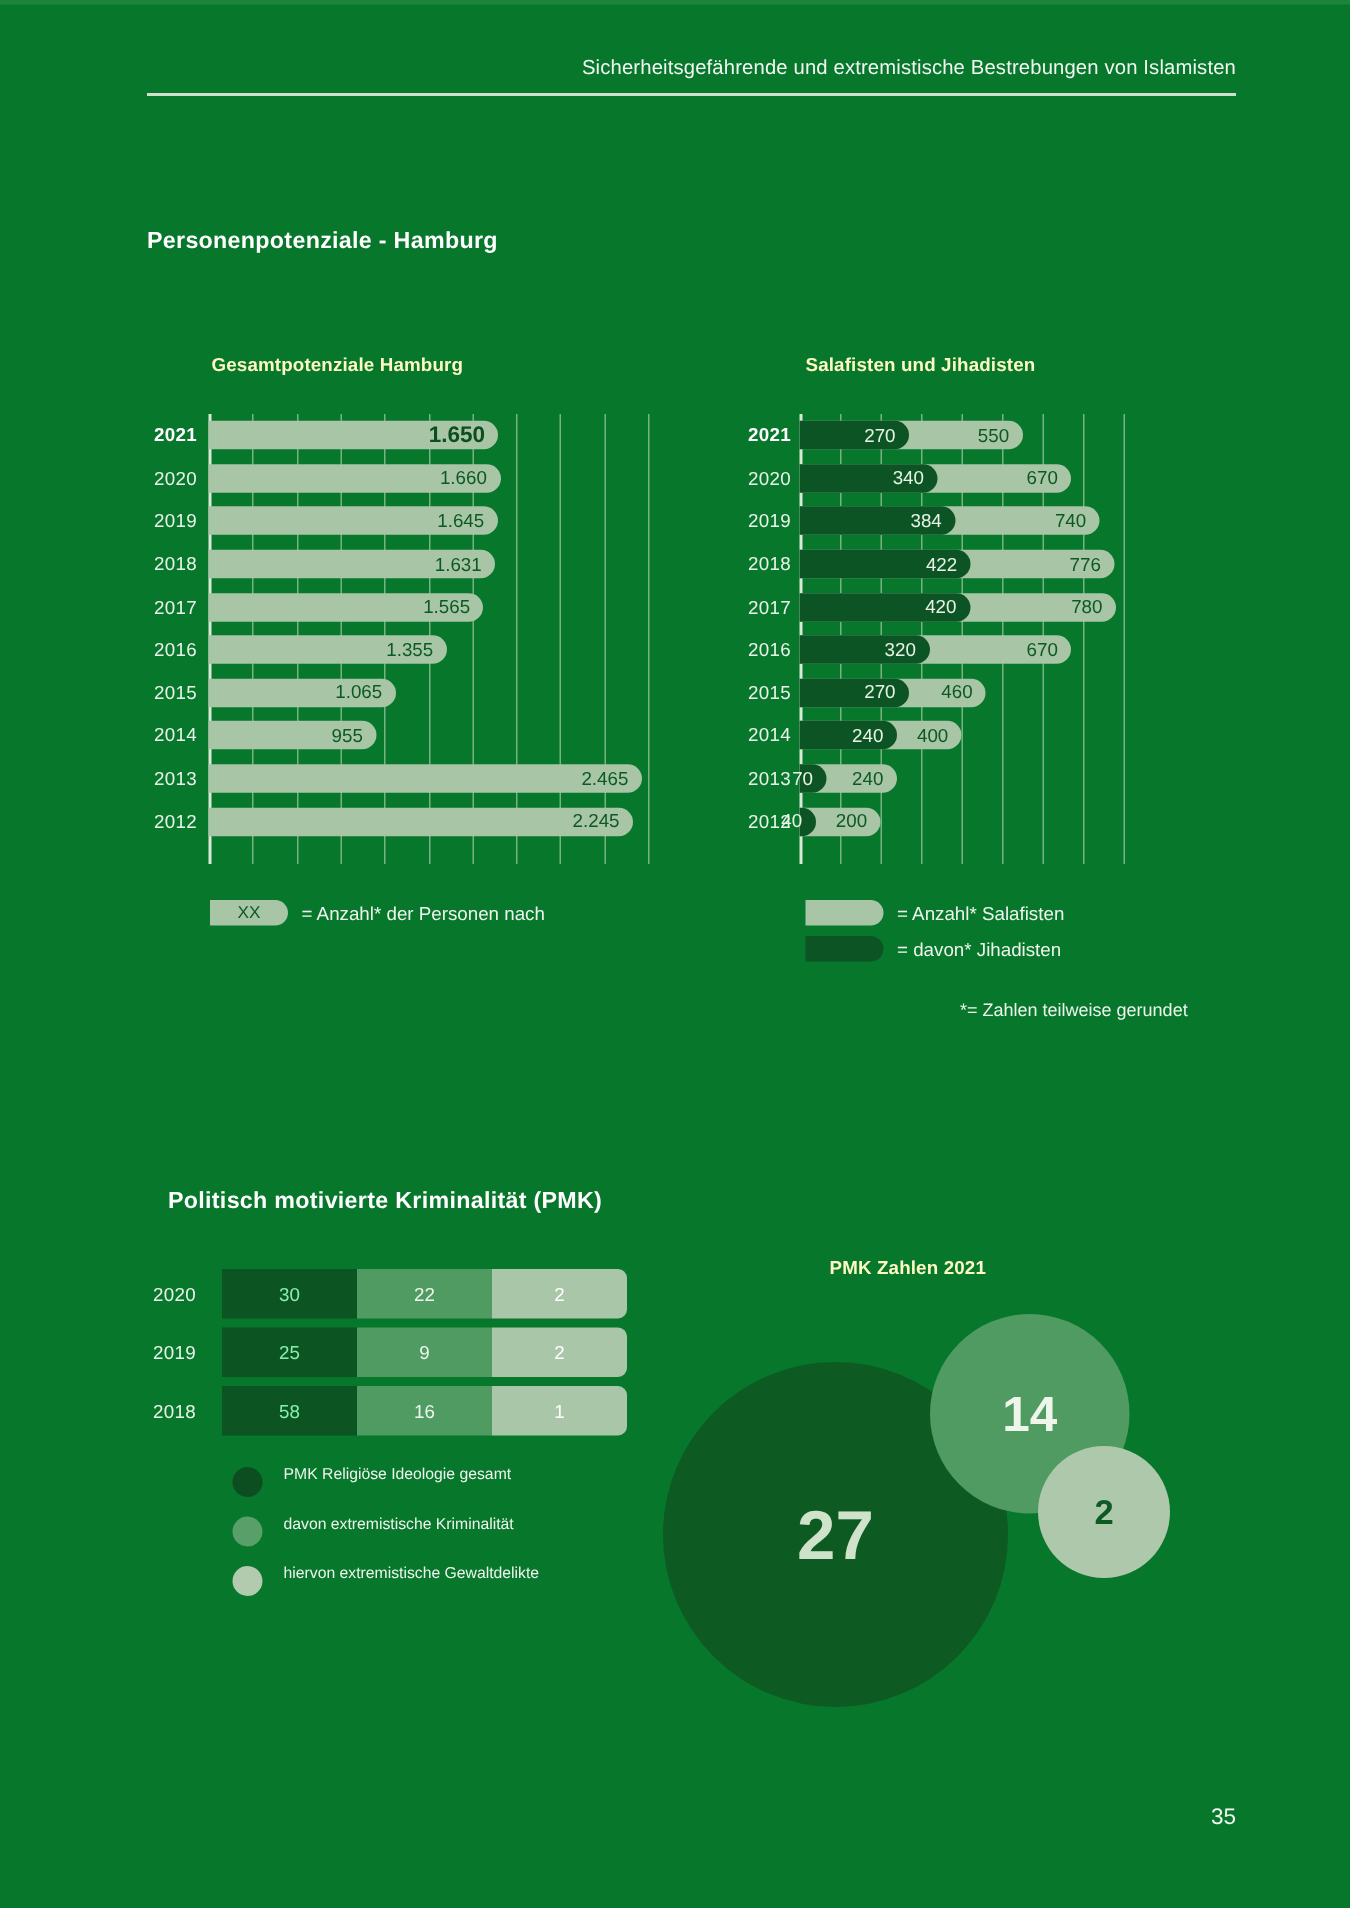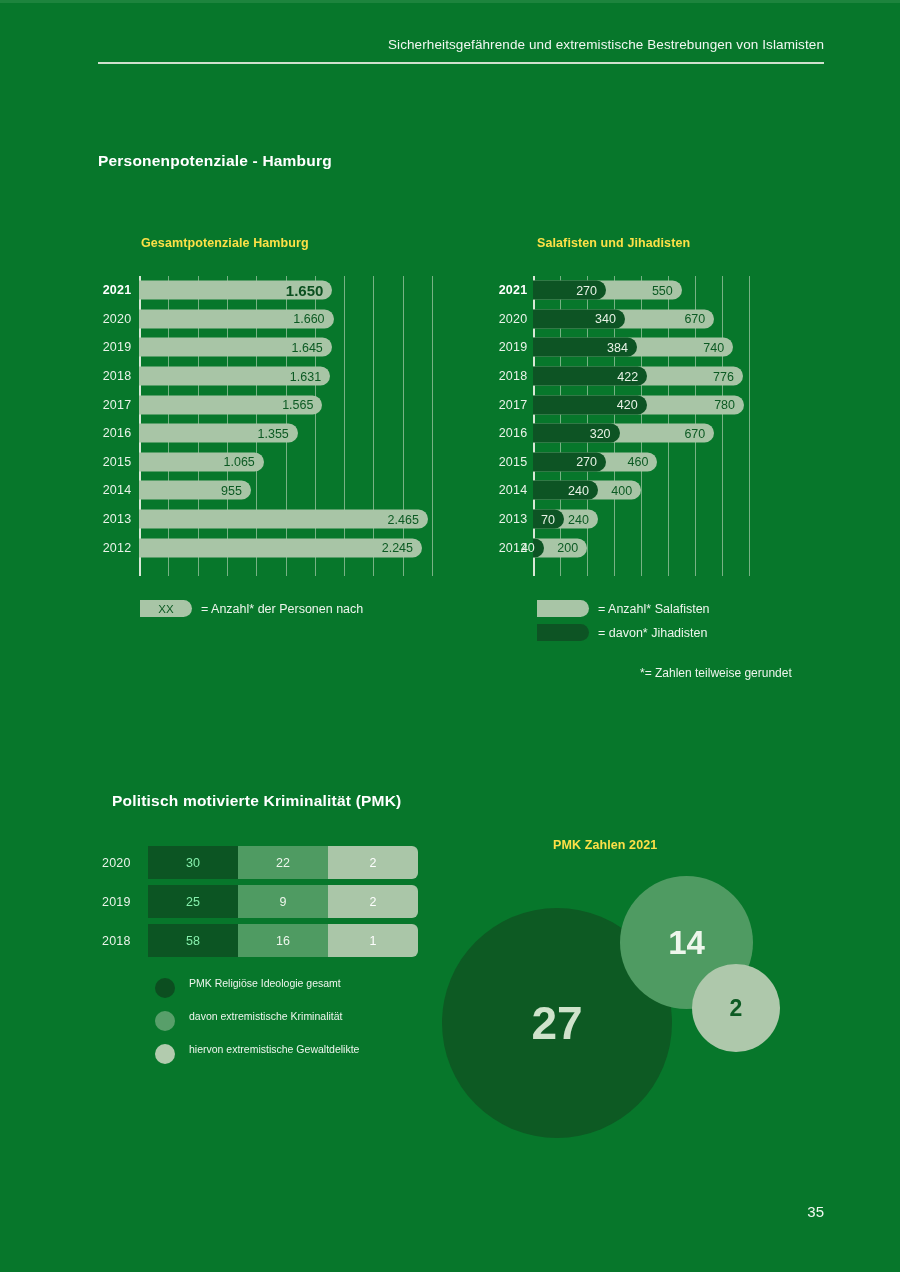--- a/index.html
+++ b/index.html
@@ -58,21 +58,21 @@
     color: #ffffff;
     letter-spacing: .2px;
   }
   #title-personenpotenziale { top: 152px; left: 98px; }
   #title-pmk { top: 792px; left: 112px; }
 
   .chart-title {
     position: absolute;
     font-size: 12.5px;
     font-weight: bold;
-    color: #fde047;
+    color: #fef9c3;
     letter-spacing: .1px;
   }
   #title-gesamt { top: 236px; left: 141px; }
   #title-salafisten { top: 236px; left: 537px; }
   #title-pmkzahlen { top: 838px; left: 553px; }
 
   
   .chart {
     position: absolute;
   }
@@ -483,21 +483,21 @@
           <div class="row-year">2014</div>
           <div class="bar-area" style="left: 39px; right: 0px;">
             <div class="bar bar-light" style="width: 108.2px;">400</div>
             <div class="bar bar-dark" style="width: 64.92px;">240</div>
           </div>
         </div>
         <div class="row">
           <div class="row-year">2013</div>
           <div class="bar-area" style="left: 39px; right: 0px;">
             <div class="bar bar-light" style="width: 64.92px;">240</div>
-            <div class="bar bar-dark" style="width: 31px;">70</div>
+            <div class="bar bar-dark" style="width: 18px;">70</div>
           </div>
         </div>
         <div class="row">
           <div class="row-year">2012</div>
           <div class="bar-area" style="left: 39px; right: 0px;">
             <div class="bar bar-light" style="width: 54.1px;">200</div>
             <div class="bar bar-dark" style="width: 10.82px;">40</div>
           </div>
         </div>
       </div>

